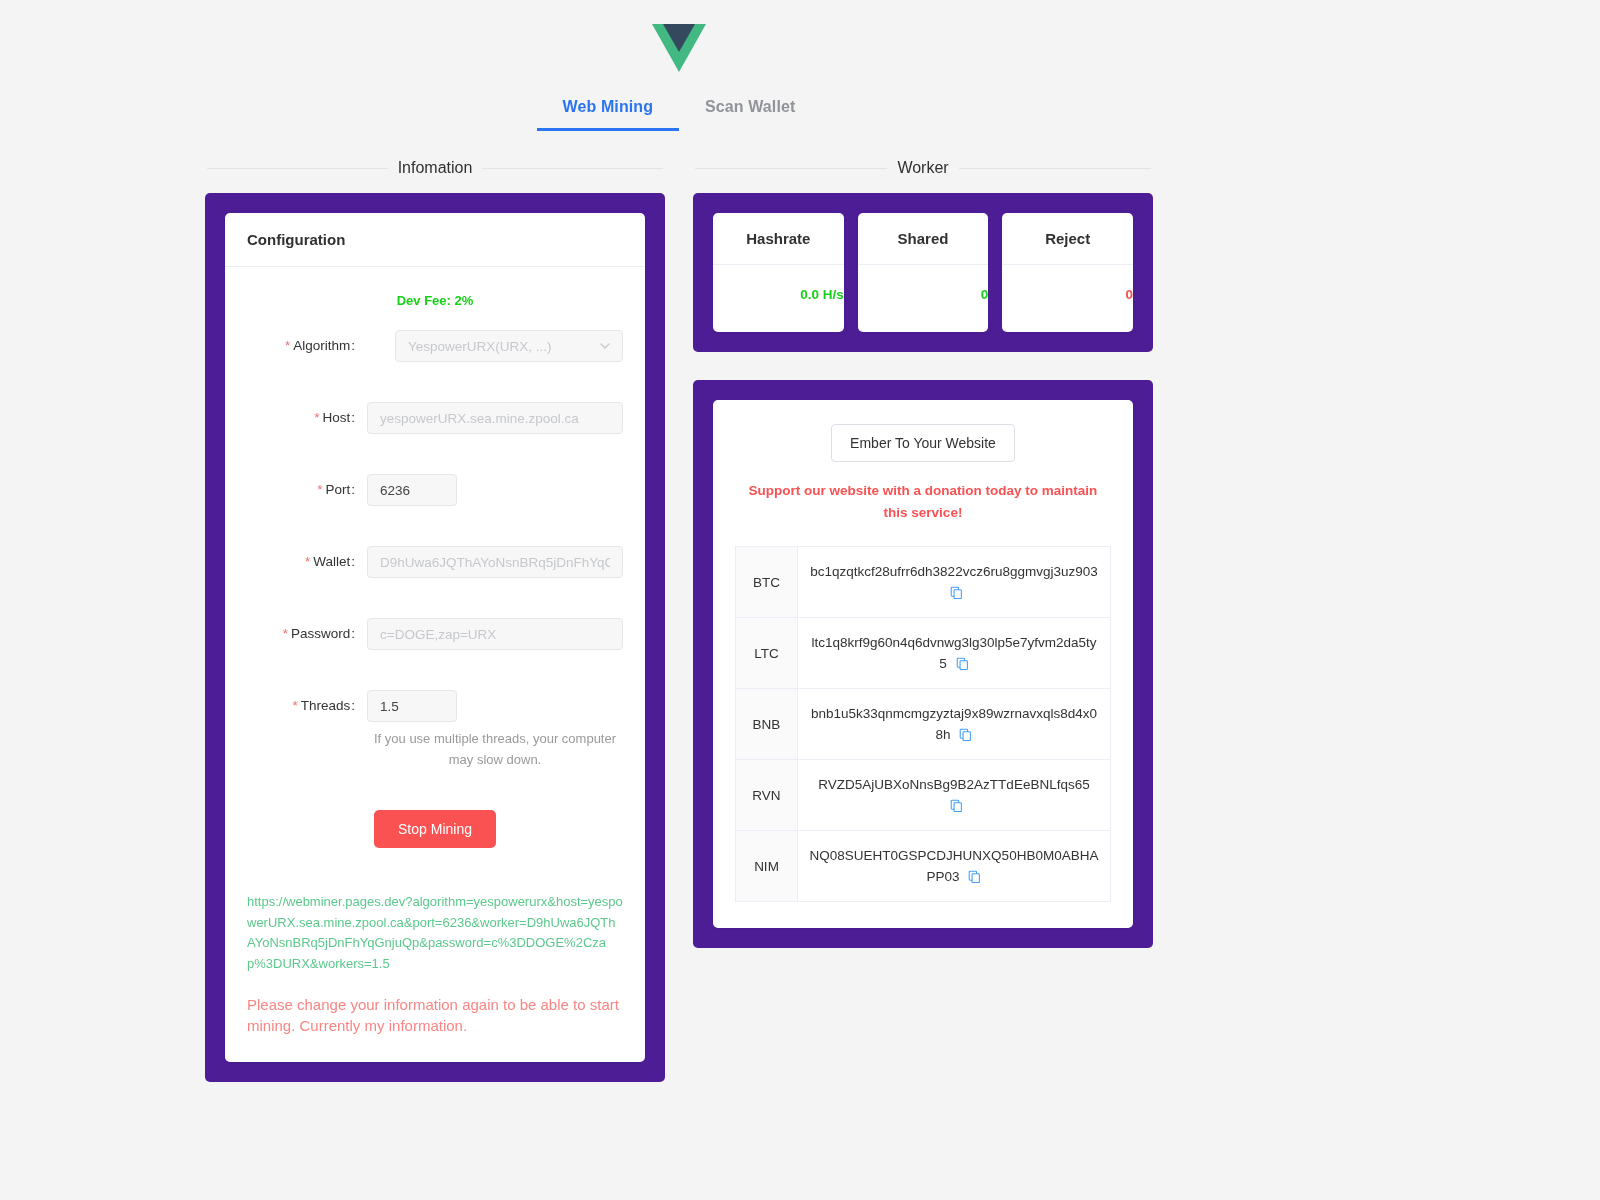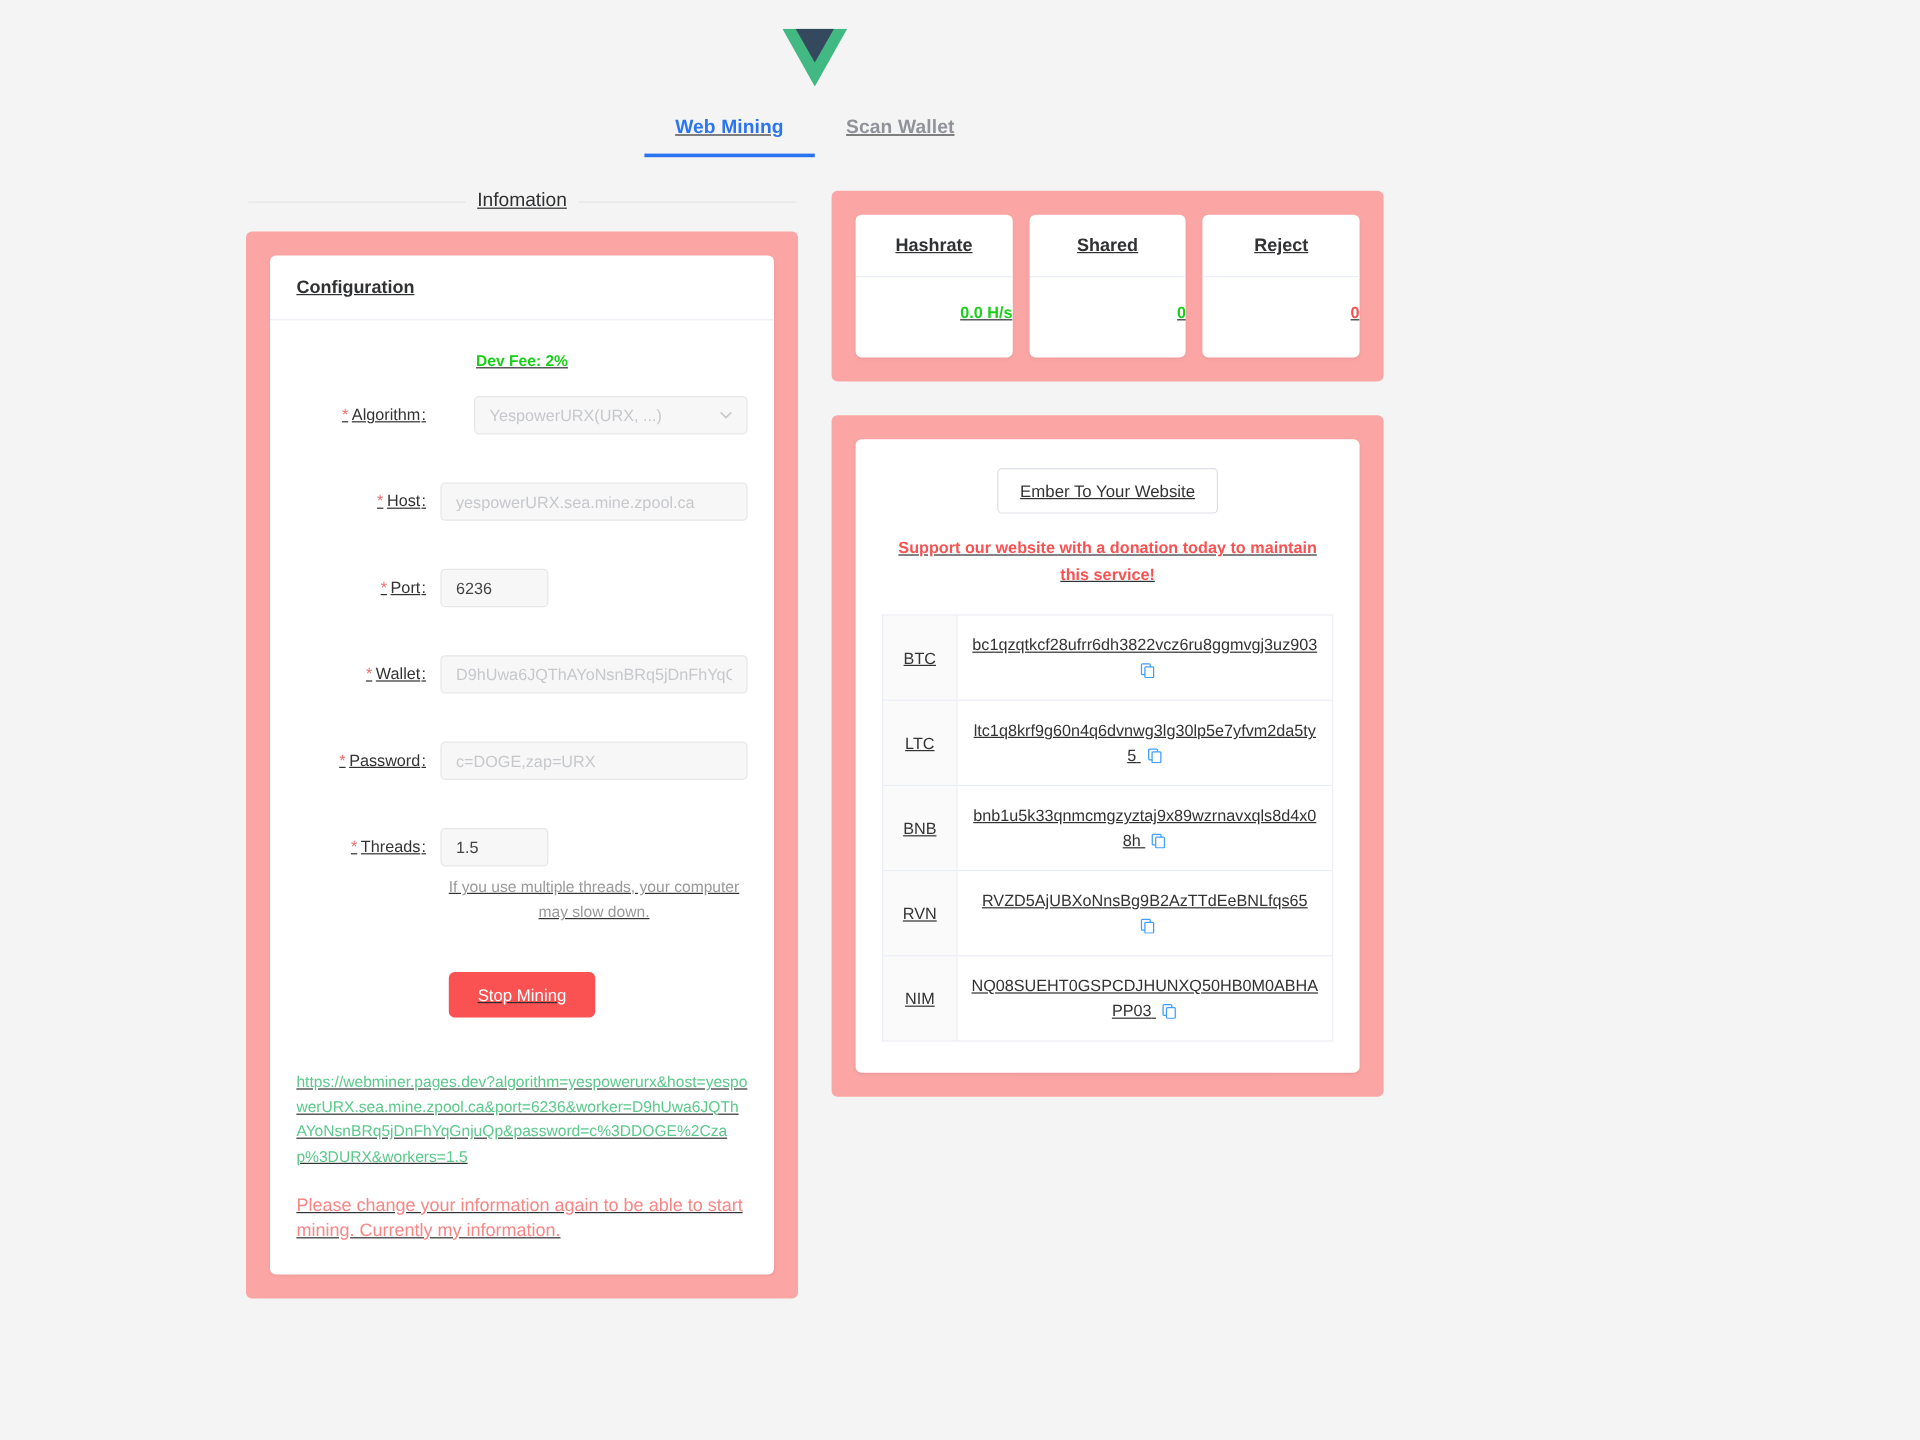--- a/index.html
+++ b/index.html
@@ -5,21 +5,21 @@
   * { box-sizing: border-box; margin: 0; padding: 0; }
   html, body {
     width: 1600px;
     height: 1200px;
     background: #f4f4f4;
     font-family: "Liberation Sans", sans-serif;
     color: #303133;
     overflow: hidden;
   }
 
-  .page { width: 1358px; height: 1200px; position: relative; text-decoration: underline; }
+  .page { width: 1358px; height: 1200px; position: relative; }
 
   
   .logo-wrap {
     width: 100%;
     padding-top: 24px;
     display: flex;
     justify-content: center;
   }
   .vue-logo { width: 54px; height: 48px; display: block; }
 
@@ -66,21 +66,21 @@
     font-size: 16px;
     color: #303133;
     margin-bottom: 16px;
     padding: 0 2px;
   }
   .sect-title .line { flex: 1 1 auto; height: 1px; background: #e4e4e4; }
   .sect-title .txt { flex: 0 0 auto; white-space: nowrap; }
 
   
   .panel {
-    background: #fca5a5;
+    background: #4c1d95;
     border-radius: 5px;
     padding: 20px;
   }
   .panel + .panel { margin-top: 28px; }
 
   
   .card {
     background: #ffffff;
     border-radius: 5px;
     box-shadow: 0 1px 3px rgba(0,0,0,0.06);
@@ -373,20 +373,25 @@
 
             <div class="warn-text">Please change your information again to be able to start mining. Currently my information.</div>
 
           </div>
         </div>
       </div>
     </div>
 
     <div class="col">
 
+      <div class="sect-title">
+        <span class="line"></span>
+        <span class="txt">Worker</span>
+        <span class="line"></span>
+      </div>
 
       <div class="panel">
         <div class="stats">
 
           <div class="stat">
             <div class="stat-head">Hashrate</div>
             <div class="stat-val green">0.0 H/s</div>
           </div>
 
           <div class="stat">

